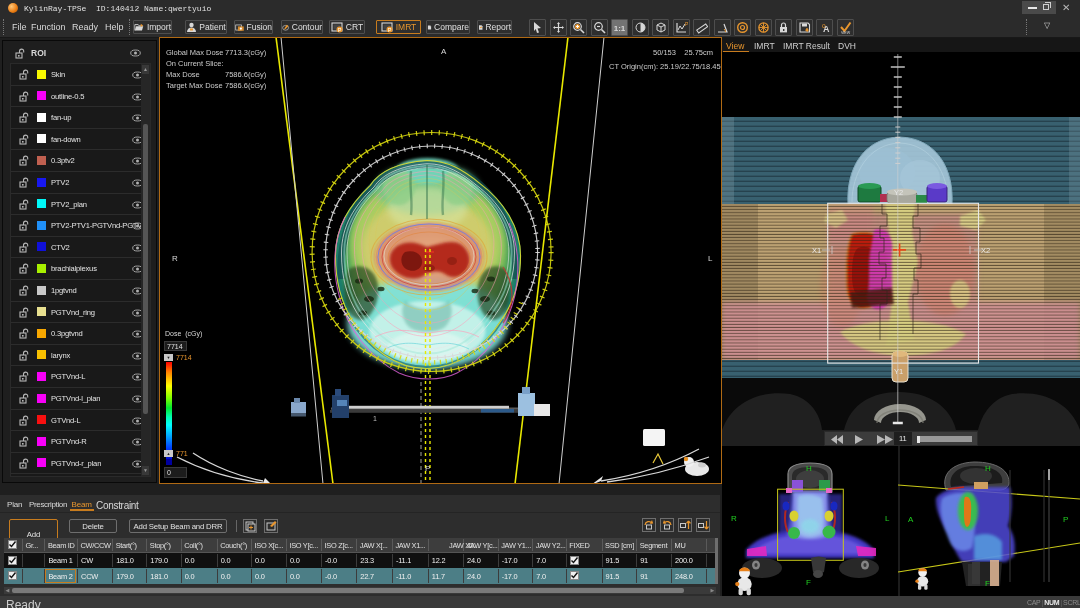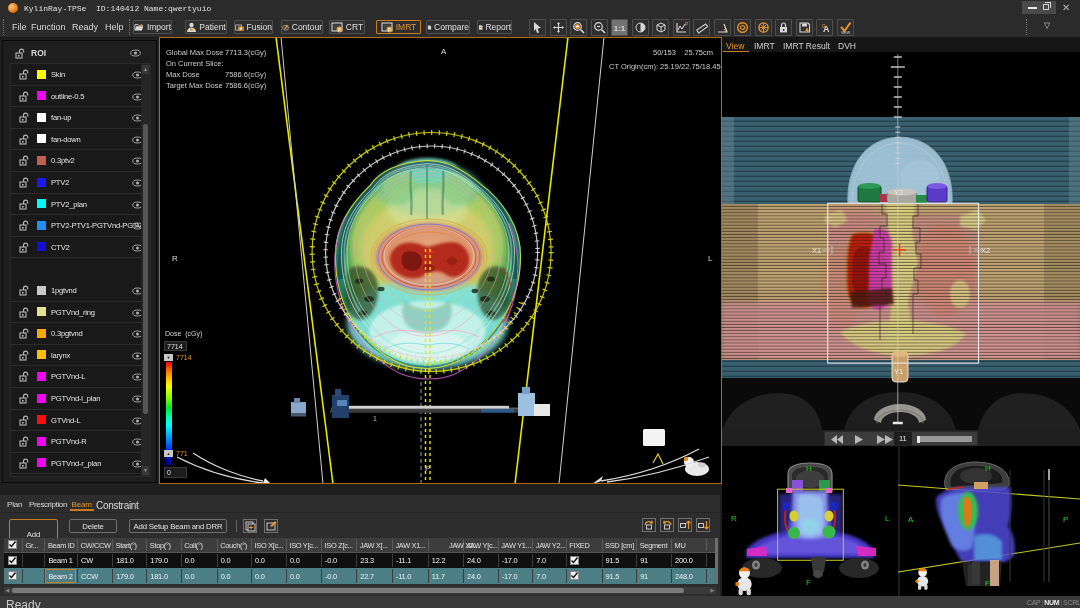--- a/index.html
+++ b/index.html
@@ -309,20 +309,33 @@
 </svg>
 </div>
 <div class="abs" style="left:0;top:172.8px;width:139px;height:21.6px;border-bottom:1px solid #2c2c2c">
 <svg class="abs" style="left:8px;top:5px" width="10" height="11" viewBox="0 0 10 11">
 <rect x="1" y="5" width="6" height="5" fill="none" stroke="#b8b8b8" stroke-width="1.1"></rect>
 <rect x="3" y="7" width="1.6" height="1.6" fill="#b8b8b8"></rect>
 <path d="M4.5 5 V3.2 A2.1 2.1 0 0 1 8.7 3.2 V4.6" fill="none" stroke="#b8b8b8" stroke-width="1.1"></path>
 </svg>
 <div class="abs" style="left:26px;top:5.5px;width:9px;height:9px;background:#1010d8"></div>
 <span class="txt" style="left:40px;top:6px;font-size:7.6px;letter-spacing:-0.2px;color:#e4e4e4">CTV2</span>
+<svg class="abs" style="left:121px;top:7px" width="11" height="8" viewBox="0 0 11 8">
+<ellipse cx="5.5" cy="4" rx="4.8" ry="3" fill="none" stroke="#b0b0b0" stroke-width="0.9"></ellipse>
+<circle cx="5.5" cy="4" r="1.5" fill="#b0b0b0"></circle>
+</svg>
+</div>
+<div class="abs" style="left:0;top:194.4px;width:139px;height:21.6px;border-bottom:1px solid #2c2c2c">
+<svg class="abs" style="left:8px;top:5px" width="10" height="11" viewBox="0 0 10 11">
+<rect x="1" y="5" width="6" height="5" fill="none" stroke="#b8b8b8" stroke-width="1.1"></rect>
+<rect x="3" y="7" width="1.6" height="1.6" fill="#b8b8b8"></rect>
+<path d="M4.5 5 V3.2 A2.1 2.1 0 0 1 8.7 3.2 V4.6" fill="none" stroke="#b8b8b8" stroke-width="1.1"></path>
+</svg>
+<div class="abs" style="left:26px;top:5.5px;width:9px;height:9px;background:#a8f000"></div>
+<span class="txt" style="left:40px;top:6px;font-size:7.6px;letter-spacing:-0.2px;color:#e4e4e4">brachialplexus</span>
 <svg class="abs" style="left:121px;top:7px" width="11" height="8" viewBox="0 0 11 8">
 <ellipse cx="5.5" cy="4" rx="4.8" ry="3" fill="none" stroke="#b0b0b0" stroke-width="0.9"></ellipse>
 <circle cx="5.5" cy="4" r="1.5" fill="#b0b0b0"></circle>
 </svg>
 </div>
 <div class="abs" style="left:0;top:216.0px;width:139px;height:21.6px;border-bottom:1px solid #2c2c2c">
 <svg class="abs" style="left:8px;top:5px" width="10" height="11" viewBox="0 0 10 11">
 <rect x="1" y="5" width="6" height="5" fill="none" stroke="#b8b8b8" stroke-width="1.1"></rect>
 <rect x="3" y="7" width="1.6" height="1.6" fill="#b8b8b8"></rect>
 <path d="M4.5 5 V3.2 A2.1 2.1 0 0 1 8.7 3.2 V4.6" fill="none" stroke="#b8b8b8" stroke-width="1.1"></path>

